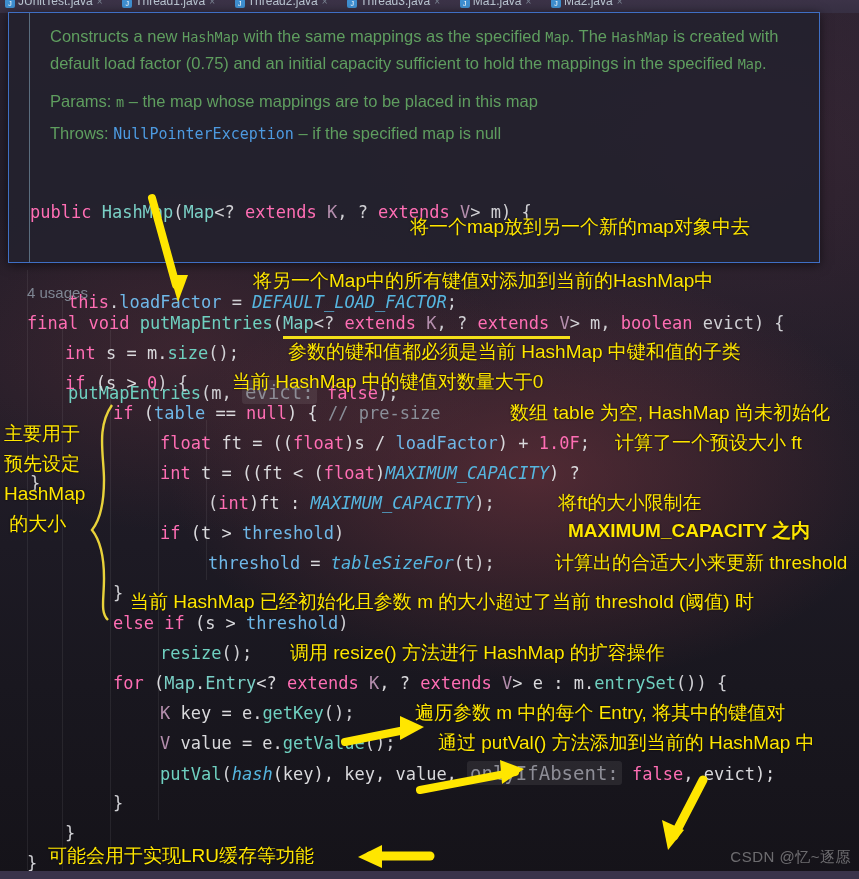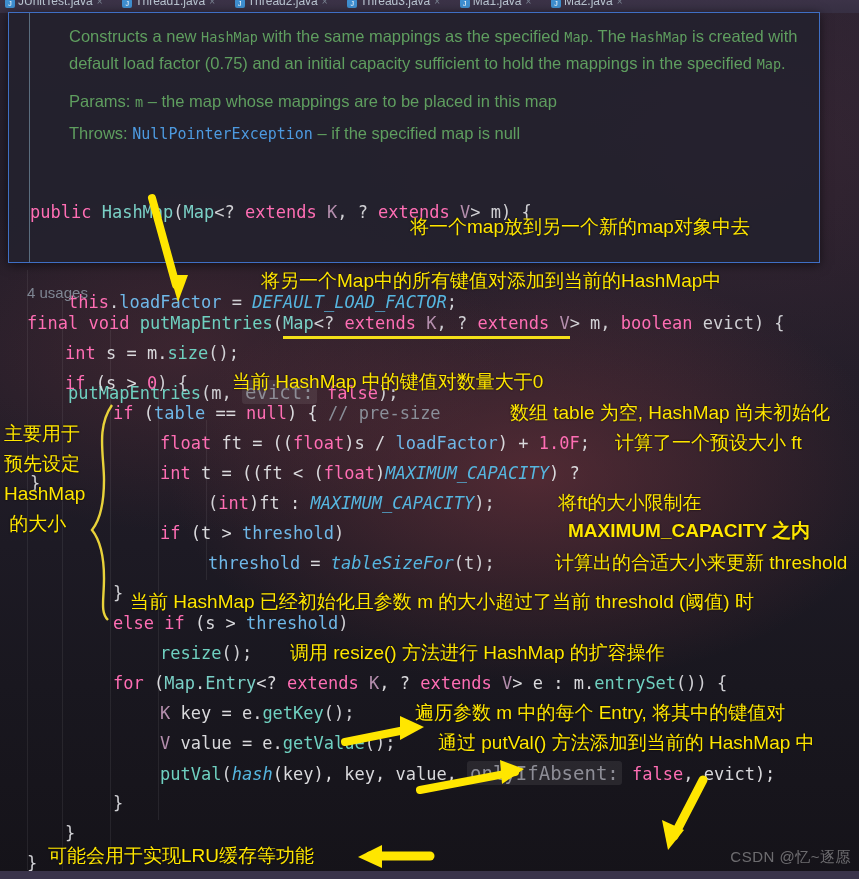--- a/index.html
+++ b/index.html
@@ -64,21 +64,21 @@
     width: 812px; height: 251px;
     background: rgba(36,33,46,0.90);
     border: 1px solid #3f6fc4;
     box-sizing: border-box;
     box-shadow: 0 2px 10px rgba(0,0,0,0.55);
   }
   .doc-inner {
     position: absolute;
     left: 20px; top: 0; right: 6px; bottom: 0;
     border-left: 1px solid #5a6d7e;
-    padding-left: 39px;
+    padding-left: 20px;
   }
   .doc-p {
     color: #5f9e5f;
     font-family: "Liberation Sans", sans-serif;
     font-size: 16.5px;
     line-height: 26px;
     margin: 0;
   }
   .doc-p1 { padding-top: 10px; }
   .doc-p2 { padding-top: 11px; }
@@ -282,21 +282,22 @@
       <path d="M662,820 L668,850 L684,830 Z" fill="#ffe600"></path>
     </g>
 
     <g>
       <path d="M430,856 L370,856" stroke="#ffe600" stroke-width="9" fill="none" stroke-linecap="round"></path>
       <path d="M382,845 L358,857 L382,868 Z" fill="#ffe600"></path>
     </g>
   </svg>
 
   <div class="anno" style="left:410px; top:214px;">将一个map放到另一个新的map对象中去</div>
-  <div class="anno" style="left:261px; top:268px;">将另一个Map中的所有键值对添加到当前的HashMap中</div>
+  <div class="anno" style="left:253px; top:268px;">将另一个Map中的所有键值对添加到当前的HashMap中</div>
+  <div class="anno" style="left:288px; top:339px;">参数的键和值都必须是当前 HashMap 中键和值的子类</div>
   <div class="anno" style="left:232px; top:369px;">当前 HashMap 中的键值对数量大于0</div>
   <div class="anno" style="left:510px; top:400px;">数组 table 为空, HashMap 尚未初始化</div>
   <div class="anno" style="left:615px; top:430px;">计算了一个预设大小 ft</div>
   <div class="anno" style="left:558px; top:490px;">将ft的大小限制在</div>
   <div class="anno" style="left:568px; top:518px;font-weight:bold;">MAXIMUM_CAPACITY 之内</div>
   <div class="anno" style="left:555px; top:550px;">计算出的合适大小来更新 threshold</div>
   <div class="anno" style="left:130px; top:589px;">当前 HashMap 已经初始化且参数 m 的大小超过了当前 threshold (阈值) 时</div>
   <div class="anno" style="left:290px; top:640px;">调用 resize() 方法进行 HashMap 的扩容操作</div>
   <div class="anno" style="left:415px; top:700px;">遍历参数 m 中的每个 Entry, 将其中的键值对</div>
   <div class="anno" style="left:415px; top:730px;margin-left:23px;">通过 putVal() 方法添加到当前的 HashMap 中</div>

